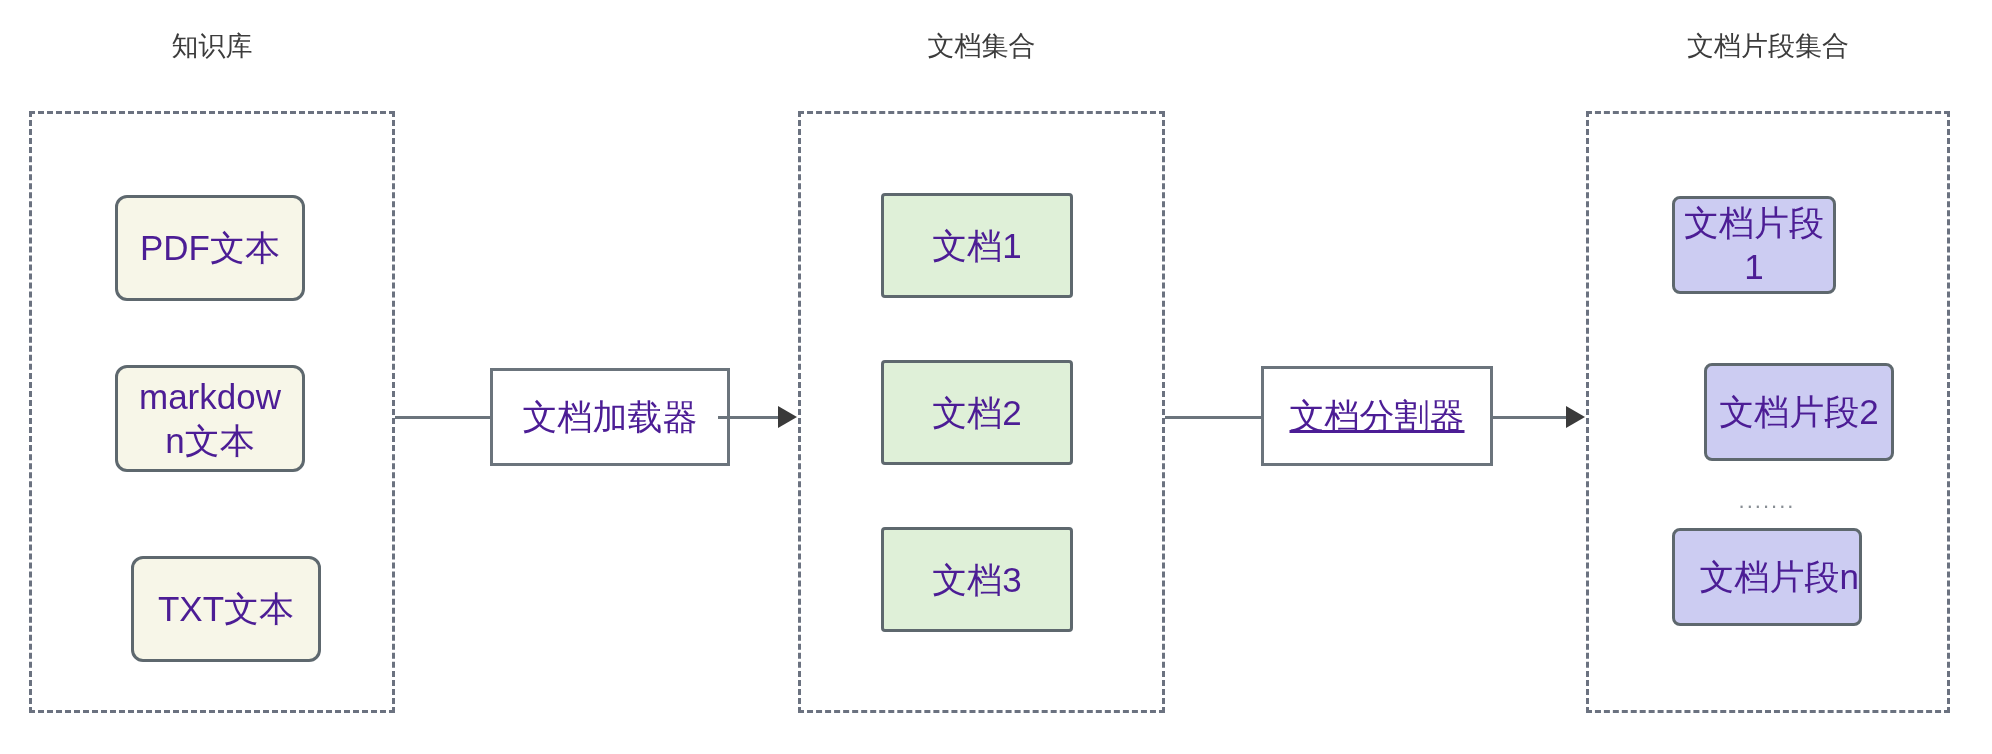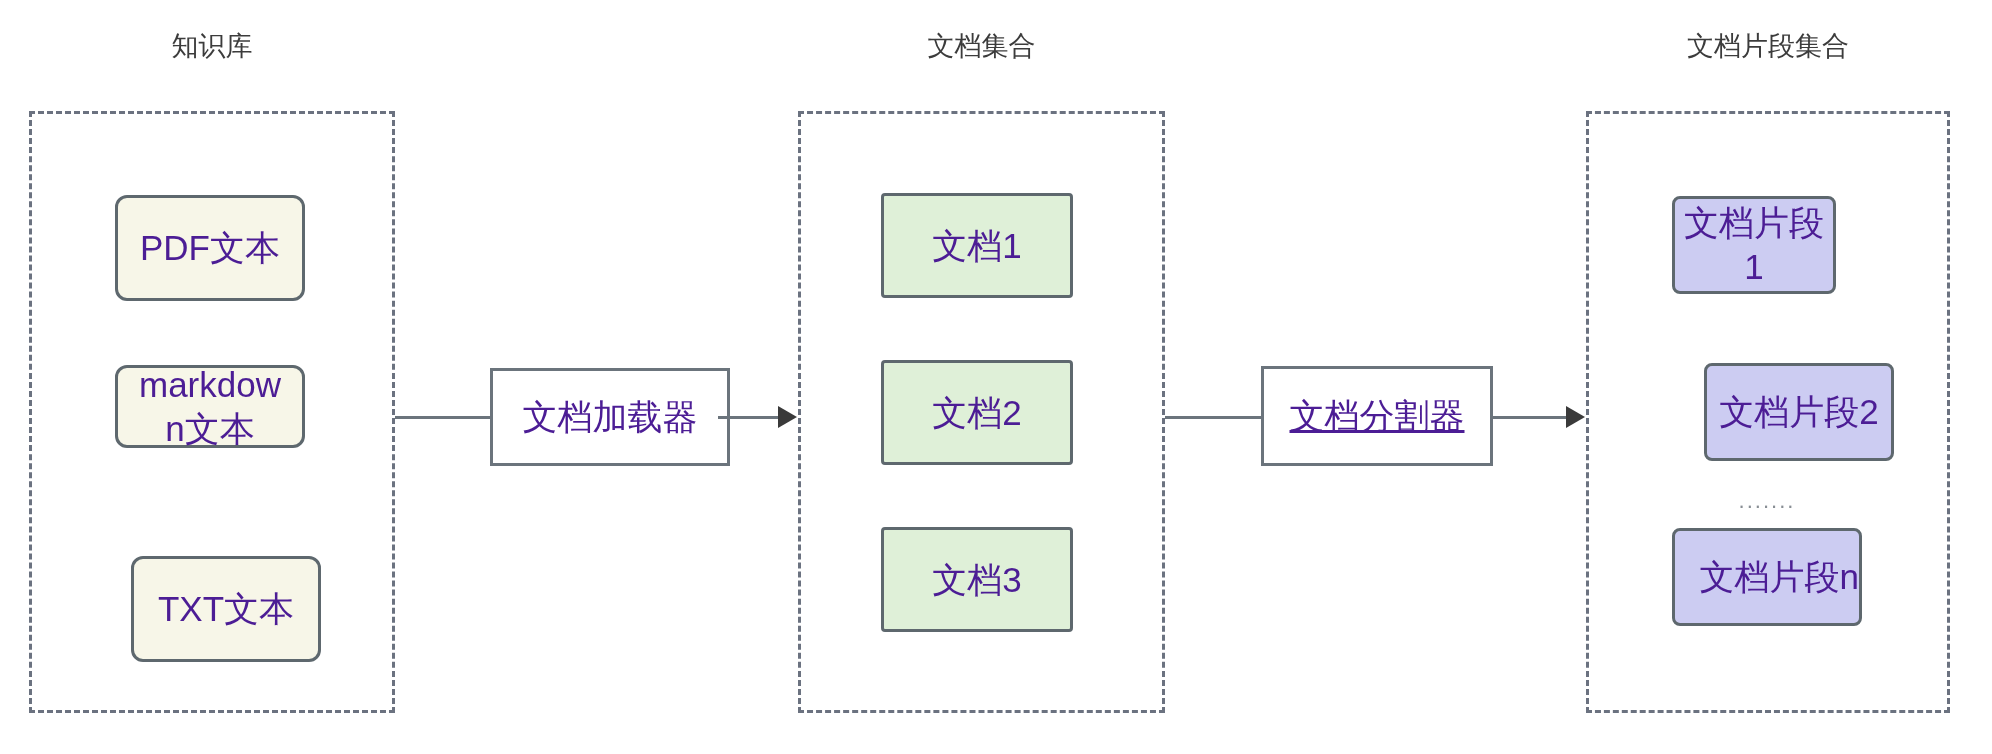--- a/index.html
+++ b/index.html
@@ -100,21 +100,21 @@
 <div id="canvas">
 
   <div class="group-title" style="left:29px; top:30px; width:366px;">知识库</div>
 
   <div class="group" style="left:29px; top:111px; width:366px; height:602px;"></div>
 
   <div class="node node-cream" style="left:115px; top:195px; width:190px; height:106px;">
     <span>PDF文本</span>
   </div>
 
-  <div class="node node-cream" style="left:115px; top:365px; width:190px; height:83px; padding:0 14px;">
+  <div class="node node-cream" style="left:115px; top:365px; width:190px; height:107px; padding:0 14px;">
     <span style="display:block; word-break:break-all;">markdown文本</span>
   </div>
 
   <div class="node node-cream" style="left:131px; top:556px; width:190px; height:106px;justify-content:center;">
     <span>TXT文本</span>
   </div>
 
   <div class="conn-line" style="left:395px; top:416px; width:95px;"></div>
 
   <div class="node node-plain" style="left:490px; top:368px; width:240px; height:98px;">

